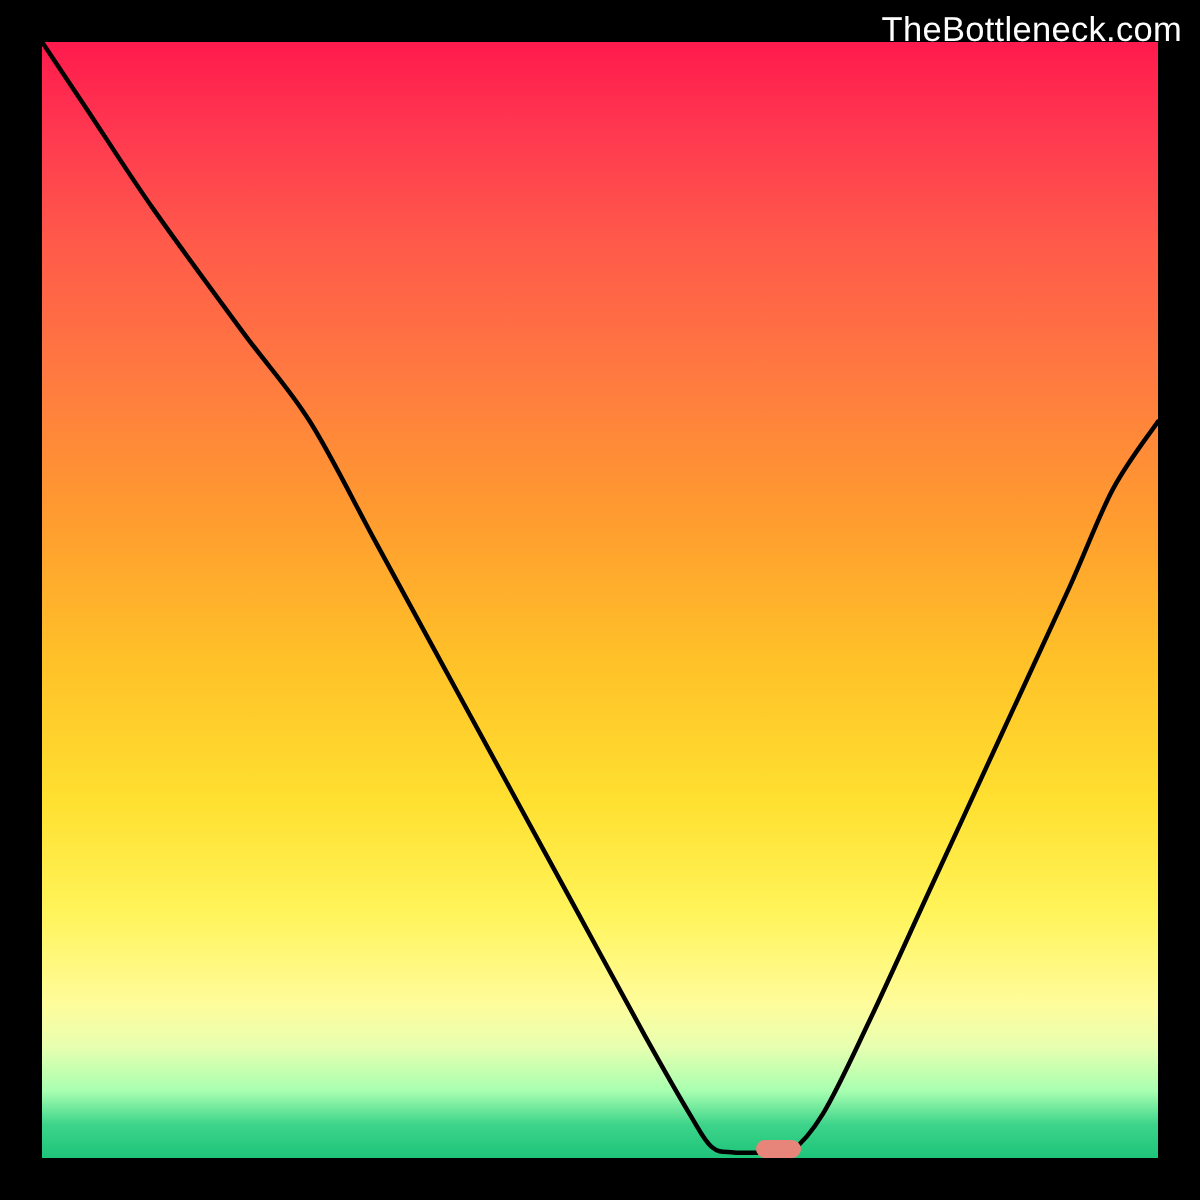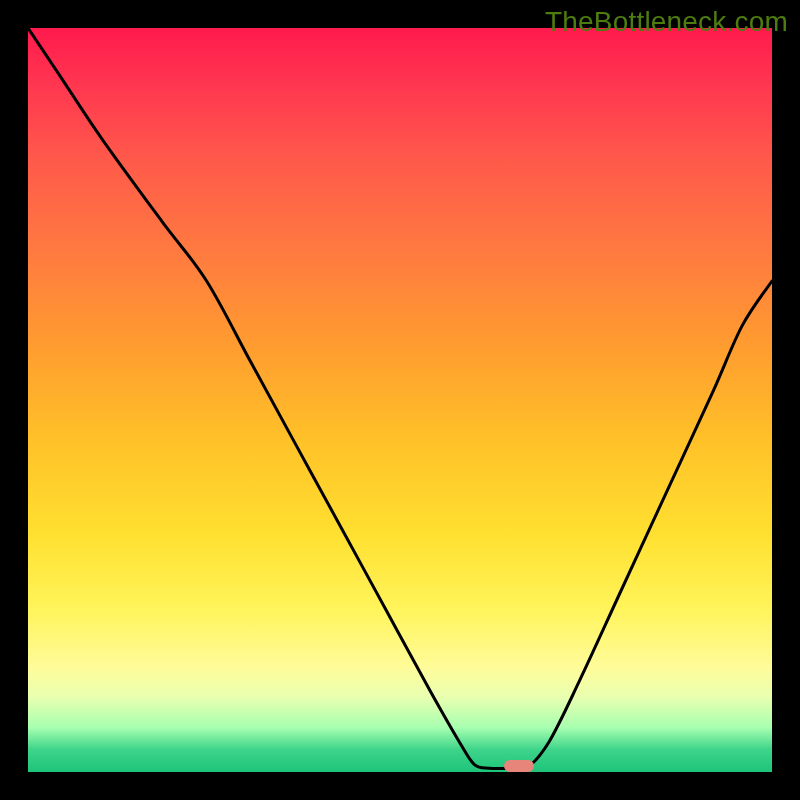--- a/index.html
+++ b/index.html
@@ -13,21 +13,21 @@
  #ffc028 55%,
  #ffe030 68%,
  #fff45a 78%,
  #fffc9a 86%,
  #e8ffb0 90%,
  #a8ffb0 94%,
  #3dd48a 97%,
  #1dc47a 100%)}
 .curve{position:absolute;inset:0}
 .marker{position:absolute;width:30px;height:12px;border-radius:6px;background:#e8857a;left:476px;top:732px}
-.watermark{position:absolute;top:6px;right:12px;color:#4d7c0f;font-size:28px;font-weight:400;letter-spacing:0.2px}
+.watermark{position:absolute;top:6px;right:12px;color:#ffffff;font-size:23px;font-weight:400;letter-spacing:0.2px}
 </style>
 </head>
 <body>
 
 <div class="plot-area">
   <div class="gradient"></div>
   <svg class="curve" viewBox="0 0 744 744" preserveAspectRatio="none">
     <path id="curve-path" d="M0.0 0.0 C5.0 7.4,17.4 26.0,29.8 44.6 C42.2 63.2,57.0 86.8,74.4 111.6 C91.8 136.4,116.6 169.9,133.9 193.4 C151.3 217.0,163.7 229.4,178.6 253.0 C193.4 276.5,208.3 307.5,223.2 334.8 C238.1 362.1,253.0 389.4,267.8 416.6 C282.7 443.9,297.6 471.2,312.5 498.5 C327.4 525.8,342.2 553.0,357.1 580.3 C372.0 607.6,389.4 639.8,401.8 662.2 C414.2 684.5,424.1 701.8,431.5 714.2 C439.0 726.6,441.4 732.2,446.4 736.6 C451.4 740.9,455.1 739.7,461.3 740.3 C467.5 740.9,477.4 740.3,483.6 740.3 C489.8 740.3,492.3 744.6,498.5 740.3 C504.7 735.9,512.1 728.5,520.8 714.2 C529.5 700.0,538.2 680.8,550.6 654.7 C563.0 628.7,580.3 590.2,595.2 558.0 C610.1 525.8,625.0 493.5,639.8 461.3 C654.7 429.0,672.1 391.8,684.5 364.6 C696.9 337.3,704.3 316.2,714.2 297.6 C724.2 279.0,739.0 260.4,744.0 253.0" stroke="#000" stroke-width="3" fill="none" stroke-linejoin="round" stroke-linecap="round"></path>
   </svg>
   <div class="marker"></div>

